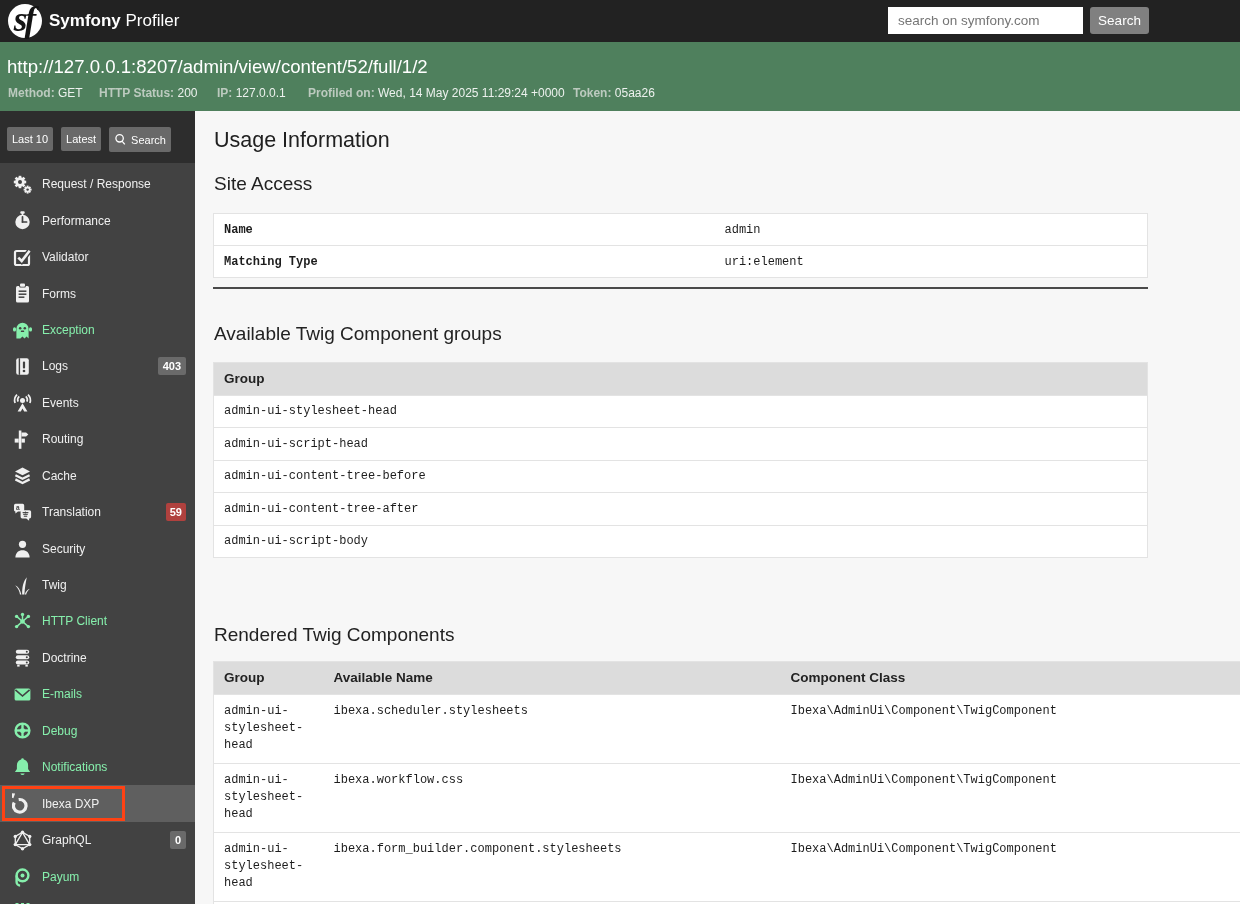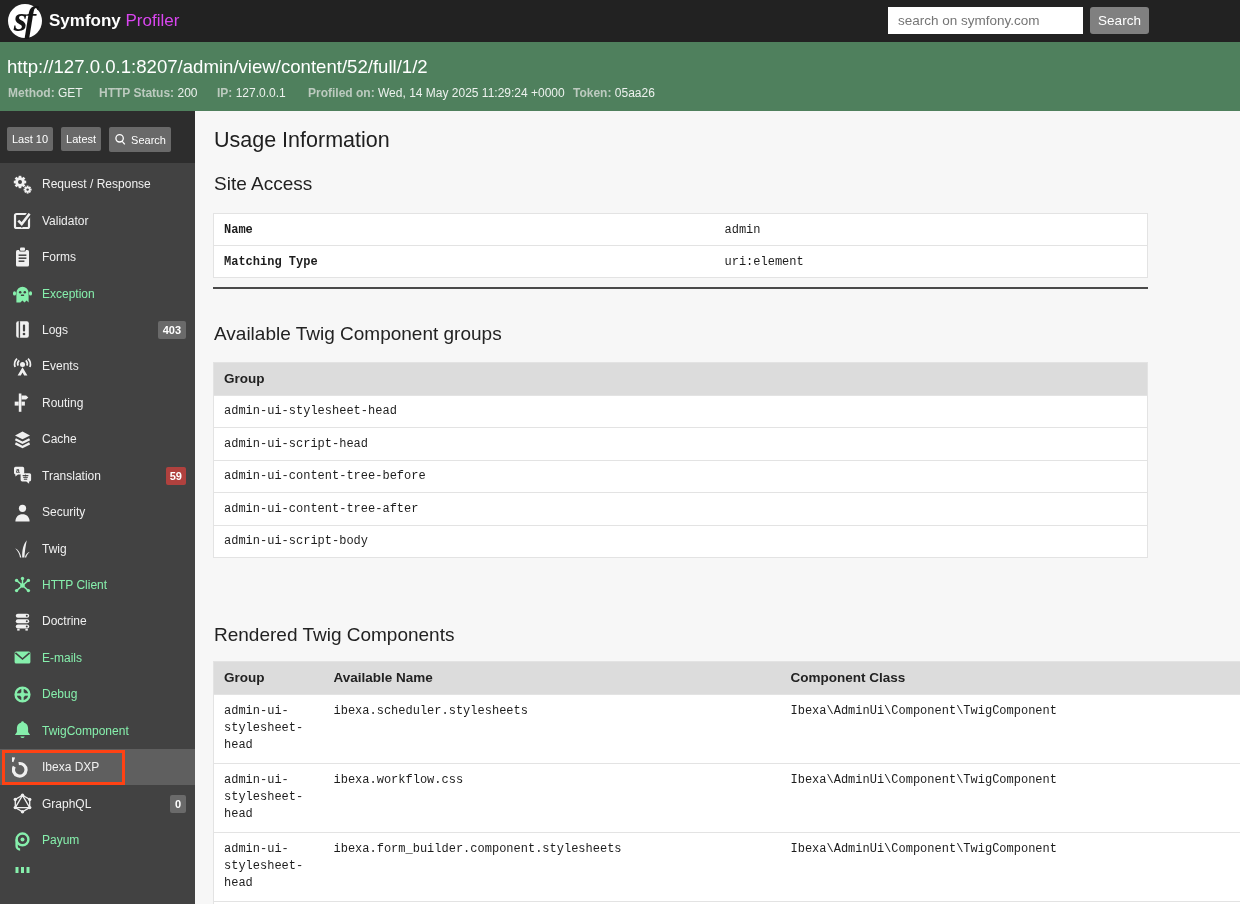--- a/index.html
+++ b/index.html
@@ -3,21 +3,21 @@
 <meta charset="utf-8">
 <style>
   * { margin:0; padding:0; box-sizing:border-box; }
   html,body { width:1240px; height:904px; overflow:hidden; }
   body { position:relative; font-family:"Liberation Sans", sans-serif; background:#f7f7f7; }
 
   
   #topbar { position:absolute; left:0; top:0; width:1240px; height:42px; background:#222222; }
   #logo { position:absolute; left:8px; top:4px; width:34px; height:34px; border-radius:50%; background:#fff; color:#141414; font-family:"Liberation Serif", serif; font-style:italic; font-weight:bold; font-size:35px; letter-spacing:-3px; text-align:center; line-height:31px; text-indent:-3px; }
   #brand { position:absolute; left:49px; top:0; height:42px; line-height:42px; font-size:17px; color:#fff; font-weight:bold; }
-  #brand span { color:#d946ef; font-weight:normal; }
+  #brand span { color:#ffffff; font-weight:normal; }
   #searchbox { position:absolute; left:888px; top:7px; width:195px; height:27px; background:#fff; border:1px solid #fff; font-size:13.5px; color:#757575; padding-left:9px; line-height:25px; }
   #searchbtn { position:absolute; left:1090px; top:7px; width:59px; height:27px; background:#808080; border-radius:3px; color:#fff; font-size:13.5px; text-align:center; line-height:27px; }
 
   
   #summary { position:absolute; left:0; top:42px; width:1240px; height:87px; background:#4f805d; }
   #summary h1 { position:absolute; left:7px; top:13.5px; font-size:18.6px; font-weight:normal; color:#fff; letter-spacing:0; }
   #meta { position:absolute; left:0; top:44px; height:16px; font-size:12px; color:#edf1ee; white-space:nowrap; }
   #meta span { position:absolute; top:0; }
   #meta b { color:#bccabf; }
 
@@ -99,20 +99,34 @@
             </g>
             <circle cx="15.6" cy="15.6" r="2.9" fill="currentColor"></circle>
             <circle cx="15.6" cy="15.6" r="1.2" fill="#424242"></circle>
           </svg>
         </span>
         <span class="lbl">Request / Response</span>
       </li>
     <li>
         <span class="ic">
           <svg width="21" height="21" viewBox="0 0 21 21">
+            <rect x="8.3" y="1.2" width="4.4" height="2.6" rx="1" fill="currentColor"></rect>
+            <rect x="9.7" y="3" width="1.6" height="2.5" fill="currentColor"></rect>
+            <circle cx="10.5" cy="12" r="7.2" fill="currentColor"></circle>
+            <g stroke="#424242" stroke-width="1.7" stroke-linecap="round">
+              <line x1="10.5" y1="12" x2="10.5" y2="6.8"></line>
+              <line x1="10.5" y1="12" x2="14.6" y2="12"></line>
+            </g>
+          </svg>
+        </span>
+        <span class="lbl">Performance</span>
+      </li>
+    <li>
+        <span class="ic">
+          <svg width="21" height="21" viewBox="0 0 21 21">
             <rect x="3" y="4" width="14" height="14" rx="1.6" fill="none" stroke="currentColor" stroke-width="2.2"></rect>
             <path d="M6.3 10.6 L9.7 14 L17.6 3.8" fill="none" stroke="#424242" stroke-width="5.4"></path>
             <path d="M6.3 10.6 L9.7 14 L17.6 3.8" fill="none" stroke="currentColor" stroke-width="2.6"></path>
           </svg>
         </span>
         <span class="lbl">Validator</span>
       </li>
     <li>
         <span class="ic">
           <svg width="21" height="21" viewBox="0 0 21 21">
@@ -285,21 +299,21 @@
         <span class="lbl">Debug</span>
       </li>
     <li class="dis">
         <span class="ic">
           <svg width="21" height="21" viewBox="0 0 21 21">
             <path d="M10.5 2.4 c3.6 0 5.6 2.6 5.6 6 v3.6 l2 3 H2.9 l2-3 V8.4 c0-3.4 2-6 5.6-6 z" fill="currentColor"></path>
             <circle cx="10.5" cy="2.6" r="1.3" fill="currentColor"></circle>
             <path d="M8.3 16.4 a2.3 2.3 0 0 0 4.4 0 z" fill="currentColor"></path>
           </svg>
         </span>
-        <span class="lbl">TwigComponent</span>
+        <span class="lbl">Notifications</span>
       </li>
     <li class="sel">
         <span class="ic">
           <svg width="21" height="21" viewBox="0 0 21 21">
             <g style="overflow:visible">
               <path d="M6.7 6.6 A6.3 6.3 0 1 1 2.3 9.65" fill="none" stroke="currentColor" stroke-width="3.2"></path>
               <path d="M0 0.2 L3.1 0.6 L1.4 5.2 L0 4.7 z" fill="currentColor"></path>
             </g>
           </svg>
         </span>

